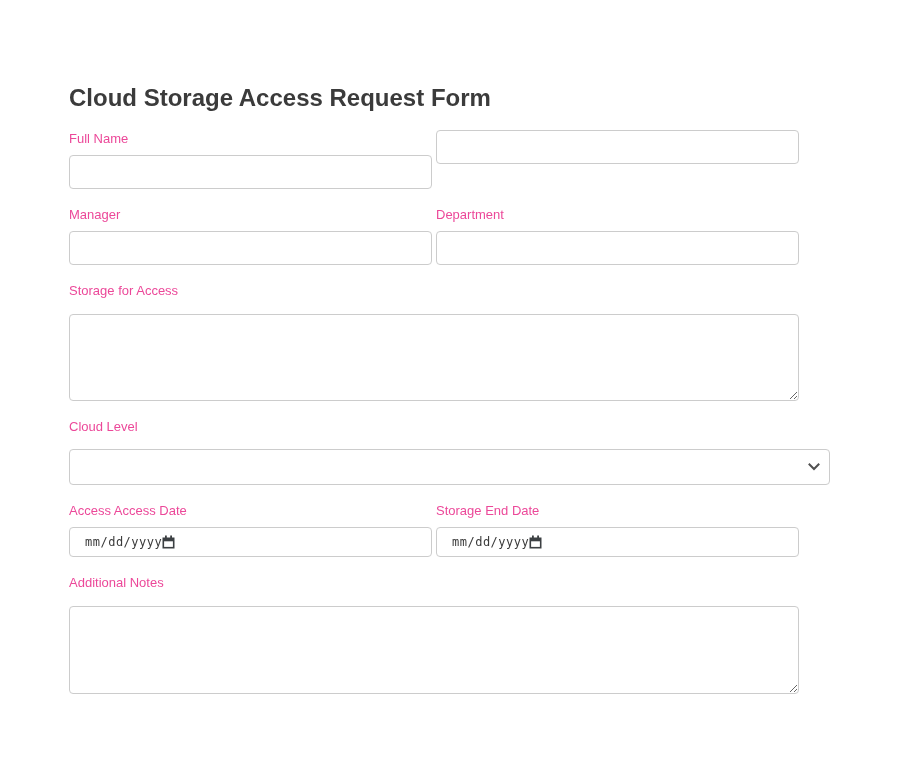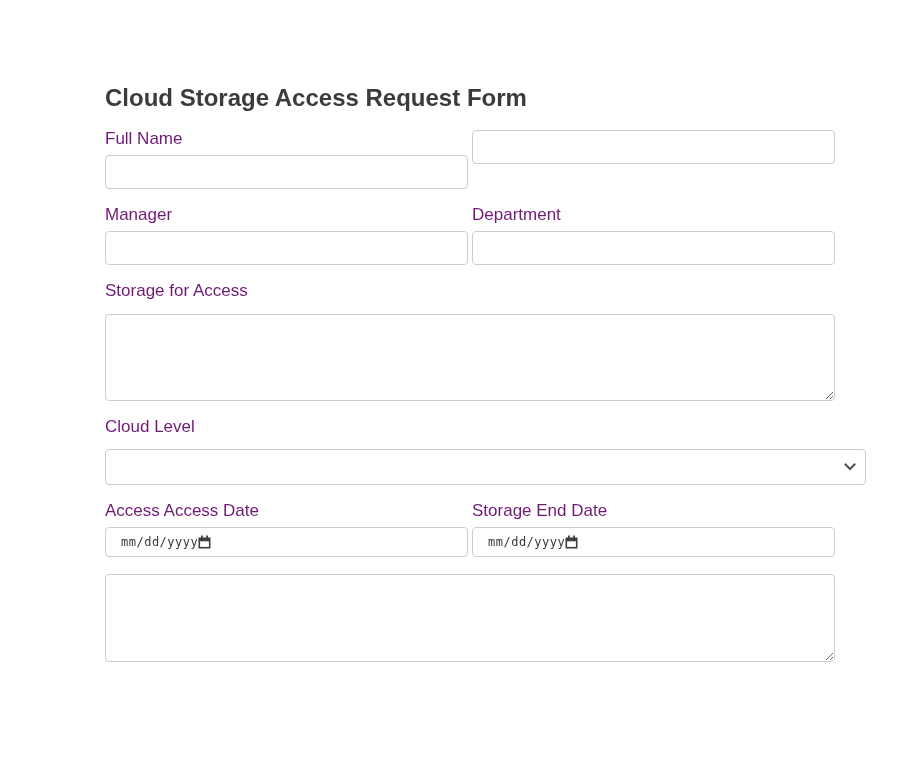--- a/index.html
+++ b/index.html
@@ -9,42 +9,41 @@
     width: 900px;
     height: 782px;
     overflow: hidden;
     font-family: "Liberation Sans", sans-serif;
   }
   .page {
     box-sizing: border-box;
     width: 864px;
     height: 782px;
     padding: 84px 65px 0 69px;
-    margin-left: 36px;
   }
   h1.page-title {
     font-size: 24px;
     line-height: 28px;
     font-weight: bold;
     color: #3b3b3b;
     margin: 0 0 18px 0;
   }
   .row {
     display: flex;
     gap: 4px;
     margin-bottom: 17px;
   }
   .col { flex: 1; min-width: 0; }
   .field { margin-bottom: 17px; }
   .field:last-child { margin-bottom: 0; }
   label.field-label {
     display: block;
-    font-size: 17px;
+    font-size: 13px;
     line-height: 17px;
-    color: #701a75;
+    color: #ec4899;
     margin-bottom: 8px;
   }
   .text-input {
     box-sizing: border-box;
     width: 100%;
     height: 34px;
     border: 1px solid #cccccc;
     border-radius: 4px;
     background: #ffffff;
     padding: 0 10px;
@@ -176,16 +175,17 @@
           <rect x="3" y="0.5" width="1.8" height="3" fill="#3c4043"></rect>
           <rect x="8.2" y="0.5" width="1.8" height="3" fill="#3c4043"></rect>
           <rect x="1.3" y="3.3" width="10.4" height="9.4" fill="none" stroke="#3c4043" stroke-width="1.6"></rect>
           <rect x="1.3" y="3.3" width="10.4" height="3" fill="#3c4043"></rect>
         </svg>
       </div>
     </div>
   </div>
 
   <div class="field">
+    <label class="field-label">Additional Notes</label>
     <textarea class="textarea-input notes" style=""></textarea>
   </div>
 
 </div>
 
 </body></html>

